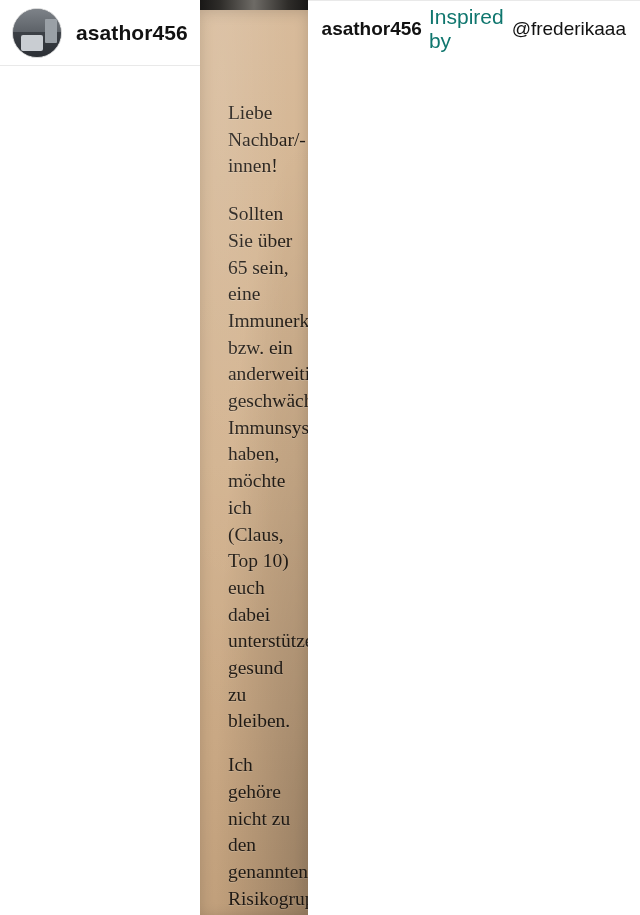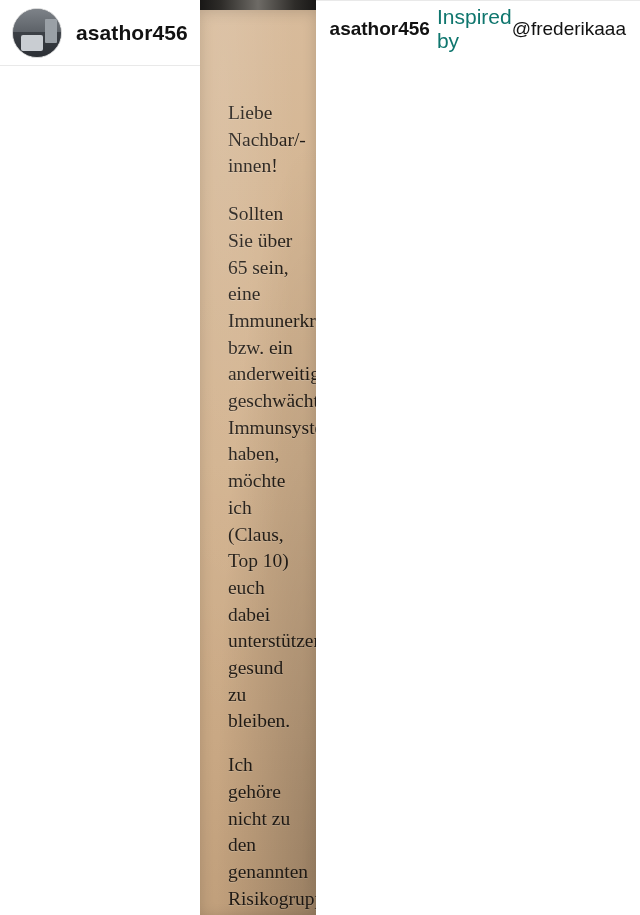--- a/index.html
+++ b/index.html
@@ -153,21 +153,21 @@
     color: #121212;
   }
   .caption-text {
     font-size: 21px;
     color: #0f766e;
     margin-left: 7px;
   }
   .caption-mention {
     font-size: 19px;
     color: #121212;
-    margin-left: 0;
+    margin-left: 8px;
   }
 </style>
 </head>
 <body>
 
 <div class="app">
 
   <div class="post-header">
     <div class="avatar">
       <div class="av-sky"></div>

